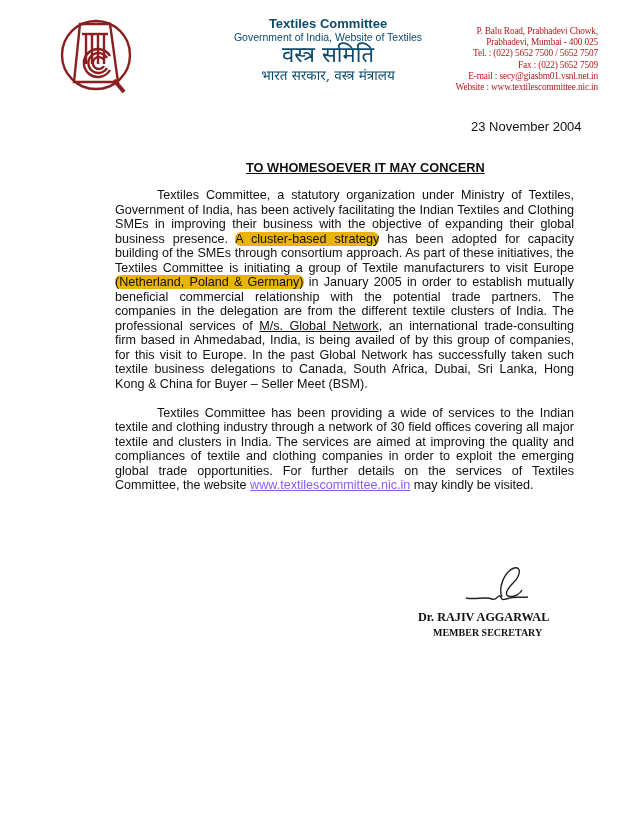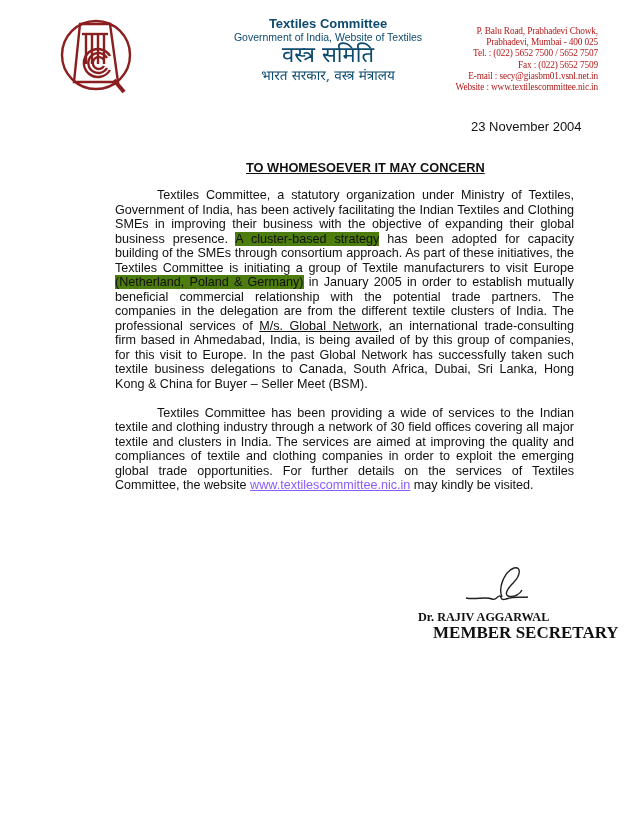--- a/index.html
+++ b/index.html
@@ -8,26 +8,26 @@
   .org-block { position: absolute; left: 228px; top: 16px; width: 200px; text-align: center; color: #0c4a6e; }
   .org-name { font-family: "Liberation Sans", sans-serif; font-weight: bold; font-size: 13px; line-height: 15px; }
   .org-sub { font-family: "Liberation Sans", sans-serif; font-size: 10.5px; line-height: 13px; }
   .org-hindi { font-family: "DejaVu Serif", serif; font-size: 22px; line-height: 22px; margin-top: 0; }
   .org-hindi2 { font-family: "DejaVu Serif", serif; font-size: 13.5px; line-height: 18px; text-align: center; }
   .contact { position: absolute; right: 40px; top: 26px; text-align: right; color: #b01818; font-family: "Liberation Serif", serif; font-size: 9.3px; line-height: 11.2px; letter-spacing: -0.15px; }
   .date { position: absolute; left: 471px; top: 119px; font-family: Liberation Sans, sans-serif; font-size: 13px; }
   .heading { position: absolute; left: 230px; top: 160px; font-family: "Liberation Sans", sans-serif; font-weight: bold; font-size: 12.8px; text-decoration: underline; margin-left: 16px; }
   .body { position: absolute; left: 115px; top: 188px; width: 459px; font-family: "Liberation Sans", sans-serif; font-size: 12.6px; line-height: 14.5px; text-align: justify; }
   .body p { margin: 0 0 14.5px 0; text-indent: 42px; }
-  .hl { background: #4d7c0f; }
+  .hl { background: #eab308; border-radius: 6px; }
   .ul { text-decoration: underline; }
   .link { text-decoration: underline; color: #8b5cf6; }
   .sig { position: absolute; left: 462px; top: 562px; width: 72px; height: 44px; }
   .signer { position: absolute; left: 418px; top: 610px; font-family: "Liberation Serif", serif; font-weight: bold; font-size: 12.2px; line-height: 15px; }
-  .signer .title { padding-left: 15px; font-size: 17px; }
+  .signer .title { padding-left: 15px; font-size: 10px; }
 </style>
 </head>
 <body>
 
 <svg class="logo" viewBox="0 0 92 82">
   <g fill="none" stroke="#8b1e1e" stroke-width="2.4">
     <circle cx="44" cy="41" r="34"></circle>
     <path d="M28 10 L58 10 L66 68 L22 68 Z"></path>
     <path d="M30 20 L56 20"></path>
     <path d="M34 20 L34 50 M40 20 L40 50 M46 20 L46 50 M52 20 L52 50"></path>

